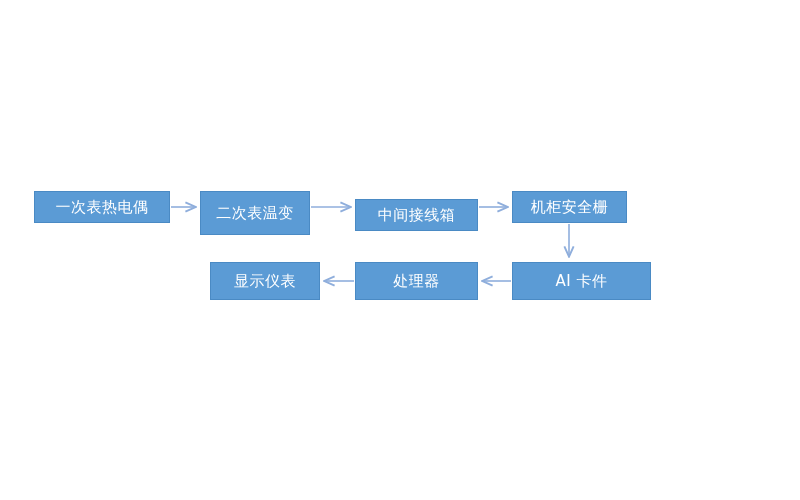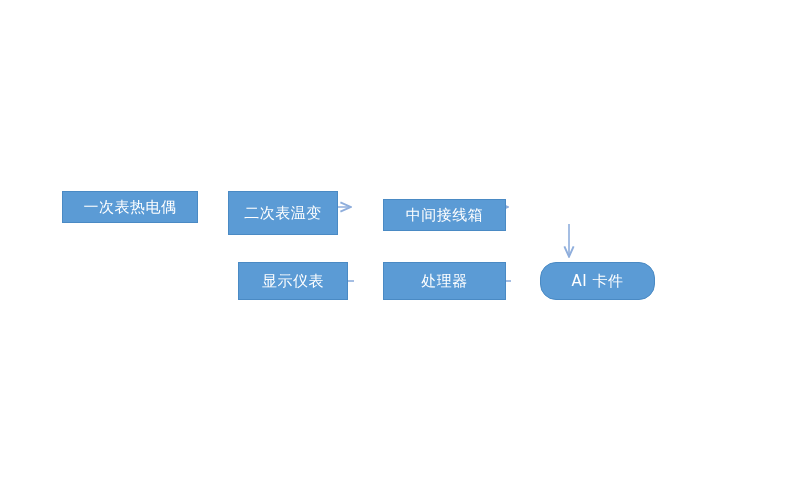--- a/index.html
+++ b/index.html
@@ -34,21 +34,20 @@
     border: 1px solid #4A8AC4;
     display: flex;
     align-items: center;
     justify-content: center;
     color: #ffffff;
     font-size: 15px;
     letter-spacing: 0.5px;
     line-height: 1;
     white-space: nowrap;
     text-align: center;
-    margin-left: 28px;
   }
   .node .label {
     display: block;
   }
 </style>
 </head>
 <body>
 
 <div id="canvas">
 
@@ -87,22 +86,25 @@
   </div>
 
   <div class="node" style="left:200px; top:191px; width:110px; height:44px;">
     <span class="label">二次表温变</span>
   </div>
 
   <div class="node" style="left:355px; top:199px; width:123px; height:32px;">
     <span class="label">中间接线箱</span>
   </div>
 
+  <div class="node" style="left:512px; top:191px; width:115px; height:32px;">
+    <span class="label">机柜安全栅</span>
+  </div>
 
-  <div class="node" style="left:512px; top:262px; width:115px; height:38px;border-radius:16px;">
+  <div class="node" style="left:512px; top:262px; width:139px; height:38px;">
     <span class="label">AI 卡件</span>
   </div>
 
   <div class="node" style="left:210px; top:262px; width:110px; height:38px;">
     <span class="label">显示仪表</span>
   </div>
 
   <div class="node" style="left:355px; top:262px; width:123px; height:38px;">
     <span class="label">处理器</span>
   </div>

